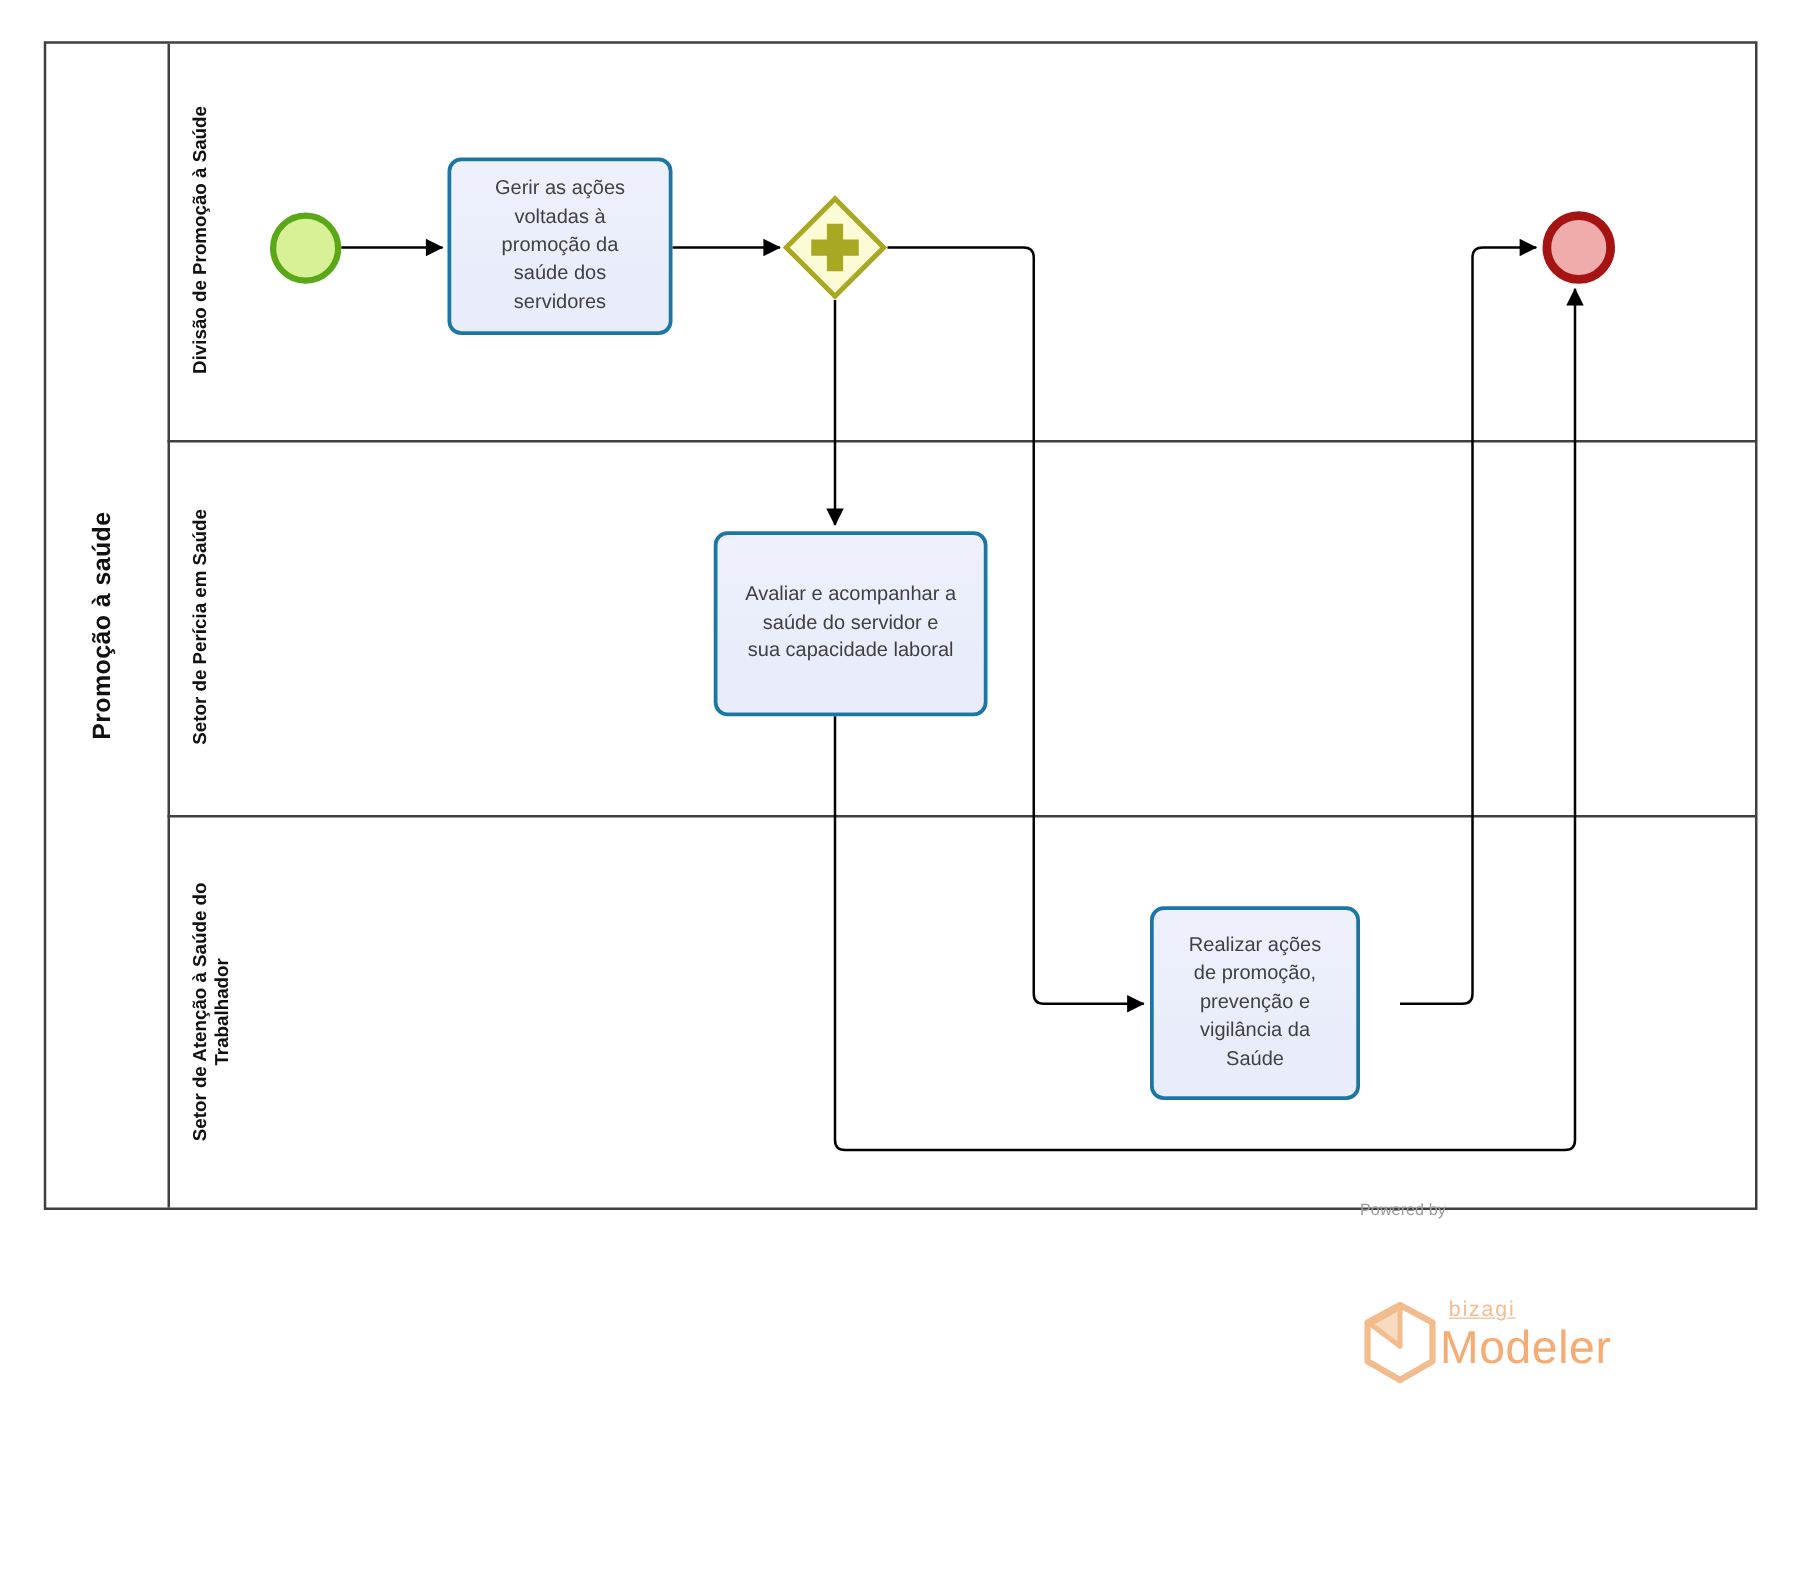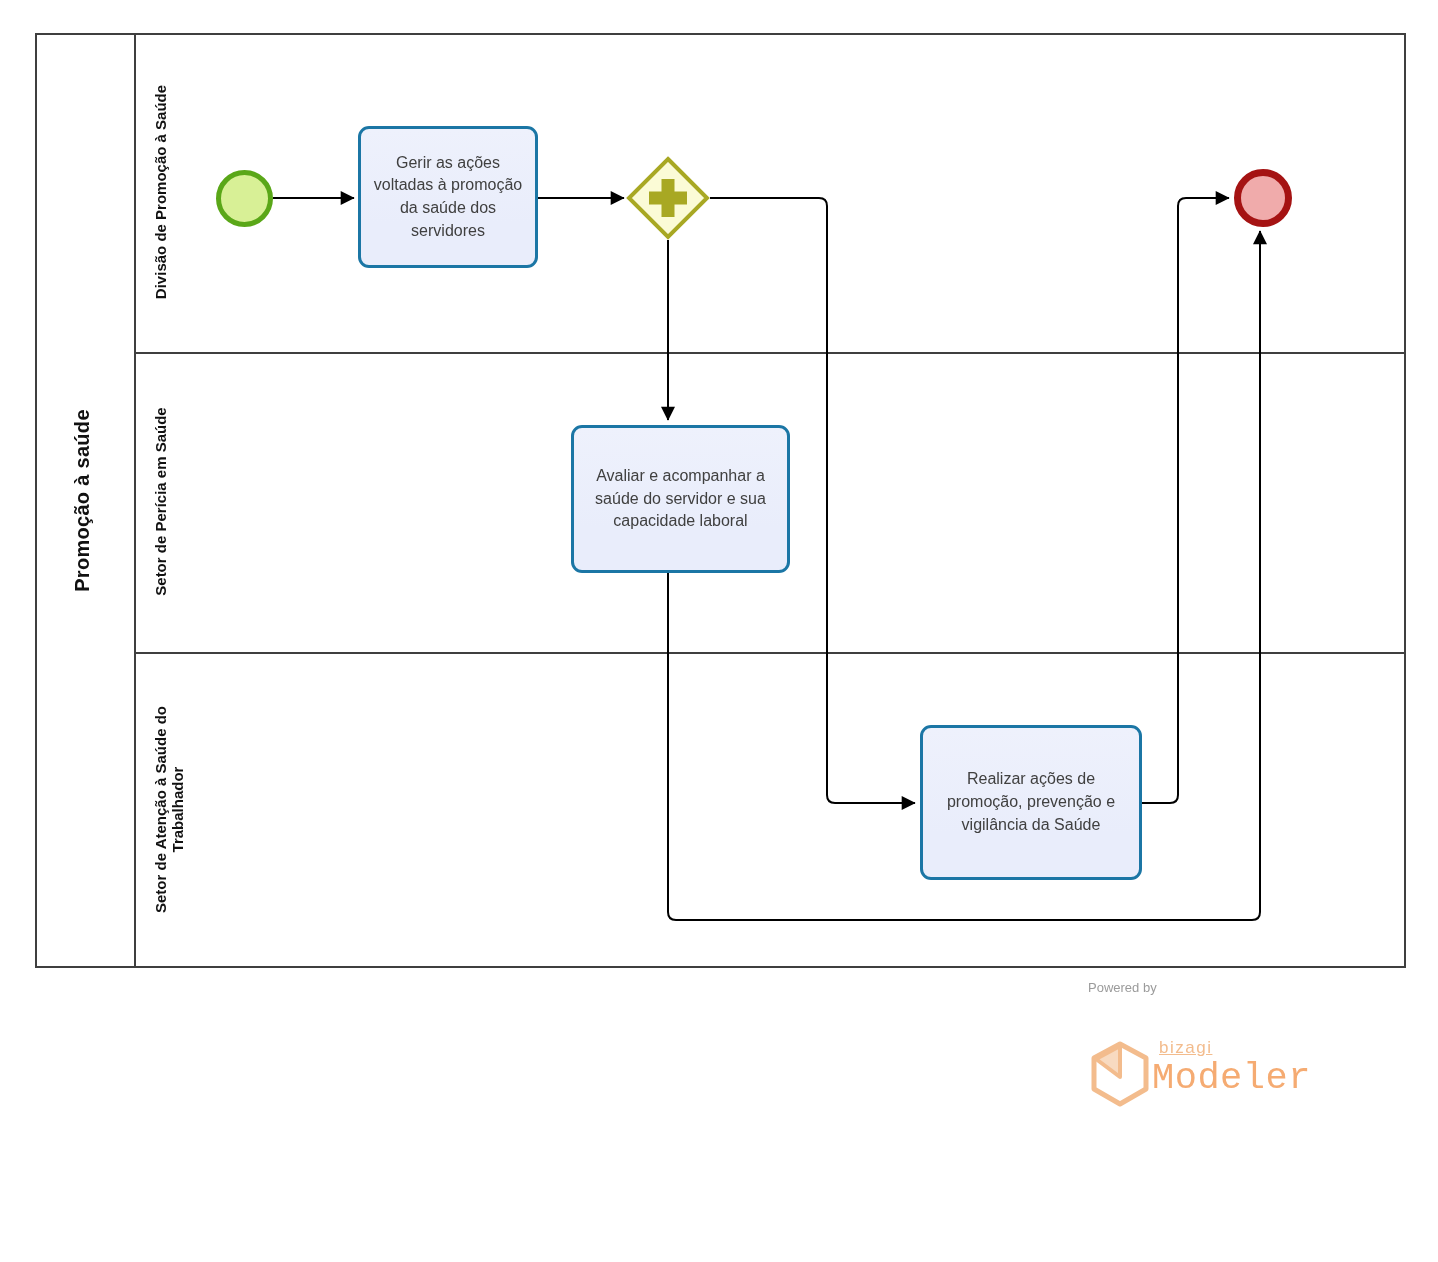--- a/index.html
+++ b/index.html
@@ -36,53 +36,52 @@
   .lane-label.l2{left:133px;top:651px;width:299px;height:54px;}
   .lane-label.l3{left:133px;top:967px;width:315px;height:72px;}
   .lane-label.l3 .wrap{max-width:235px;}
   
   .task{
     position:absolute;box-sizing:border-box;
     border:3px solid var(--task-border,#1b76a5);border-radius:11px;
     background:linear-gradient(180deg,#eef1fc 0%,var(--task-fill,#e9edfb) 70%);
     display:flex;align-items:center;justify-content:center;
     text-align:center;color:#404040;font-size:16px;line-height:1.42;
-    padding:4px 11px;
+    padding:4px 22px;
   }
   .task.t1{left:358px;top:126px;width:180px;height:142px;}
   .task.t2{left:571px;top:425px;width:219px;height:148px;}
-  .task.t3{left:920px;top:725px;width:222px;height:155px;}
+  .task.t3{left:920px;top:725px;width:168px;height:155px;}
   .event{position:absolute;box-sizing:border-box;border-radius:50%;}
   .event.start{
     left:216px;top:170px;width:57px;height:57px;
     border:5px solid var(--start-border,#5aa718);
     background:var(--start-fill,#d8f096);
   }
   .event.end{
     left:1234px;top:169px;width:58px;height:58px;
     border:7px solid var(--end-border,#a51313);
     background:var(--end-fill,#f0abab);
   }
   .gateway{position:absolute;left:626px;top:156px;width:84px;height:84px;}
   .connectors{position:absolute;left:0;top:0;pointer-events:none;}
   
   .powered-by{
-    position:absolute;left:1088px;top:980px;font-size:13px;
+    position:absolute;left:1088px;top:960px;font-size:13px;
     color:var(--powered-gray,#9b9b9b);
   }
   .bizagi-icon{position:absolute;left:1090px;top:1041px;}
   .bizagi-word{
     position:absolute;left:1159px;top:1038px;font-size:17px;letter-spacing:1.5px;
     color:var(--logo-orange,#f3bc8d);
     text-decoration:underline;
   }
   .modeler-word{
     position:absolute;left:1152px;top:1057px;font-size:37px;letter-spacing:.5px;
     color:var(--logo-orange-strong,#f5ab72);
-    font-family:Liberation Mono, monospace;
   }
 </style>
 </head>
 <body>
 
 <div id="canvas">
 
   <div class="pool">
     <div class="pool-title-divider"></div>
     <div class="lane-divider d1"></div>

